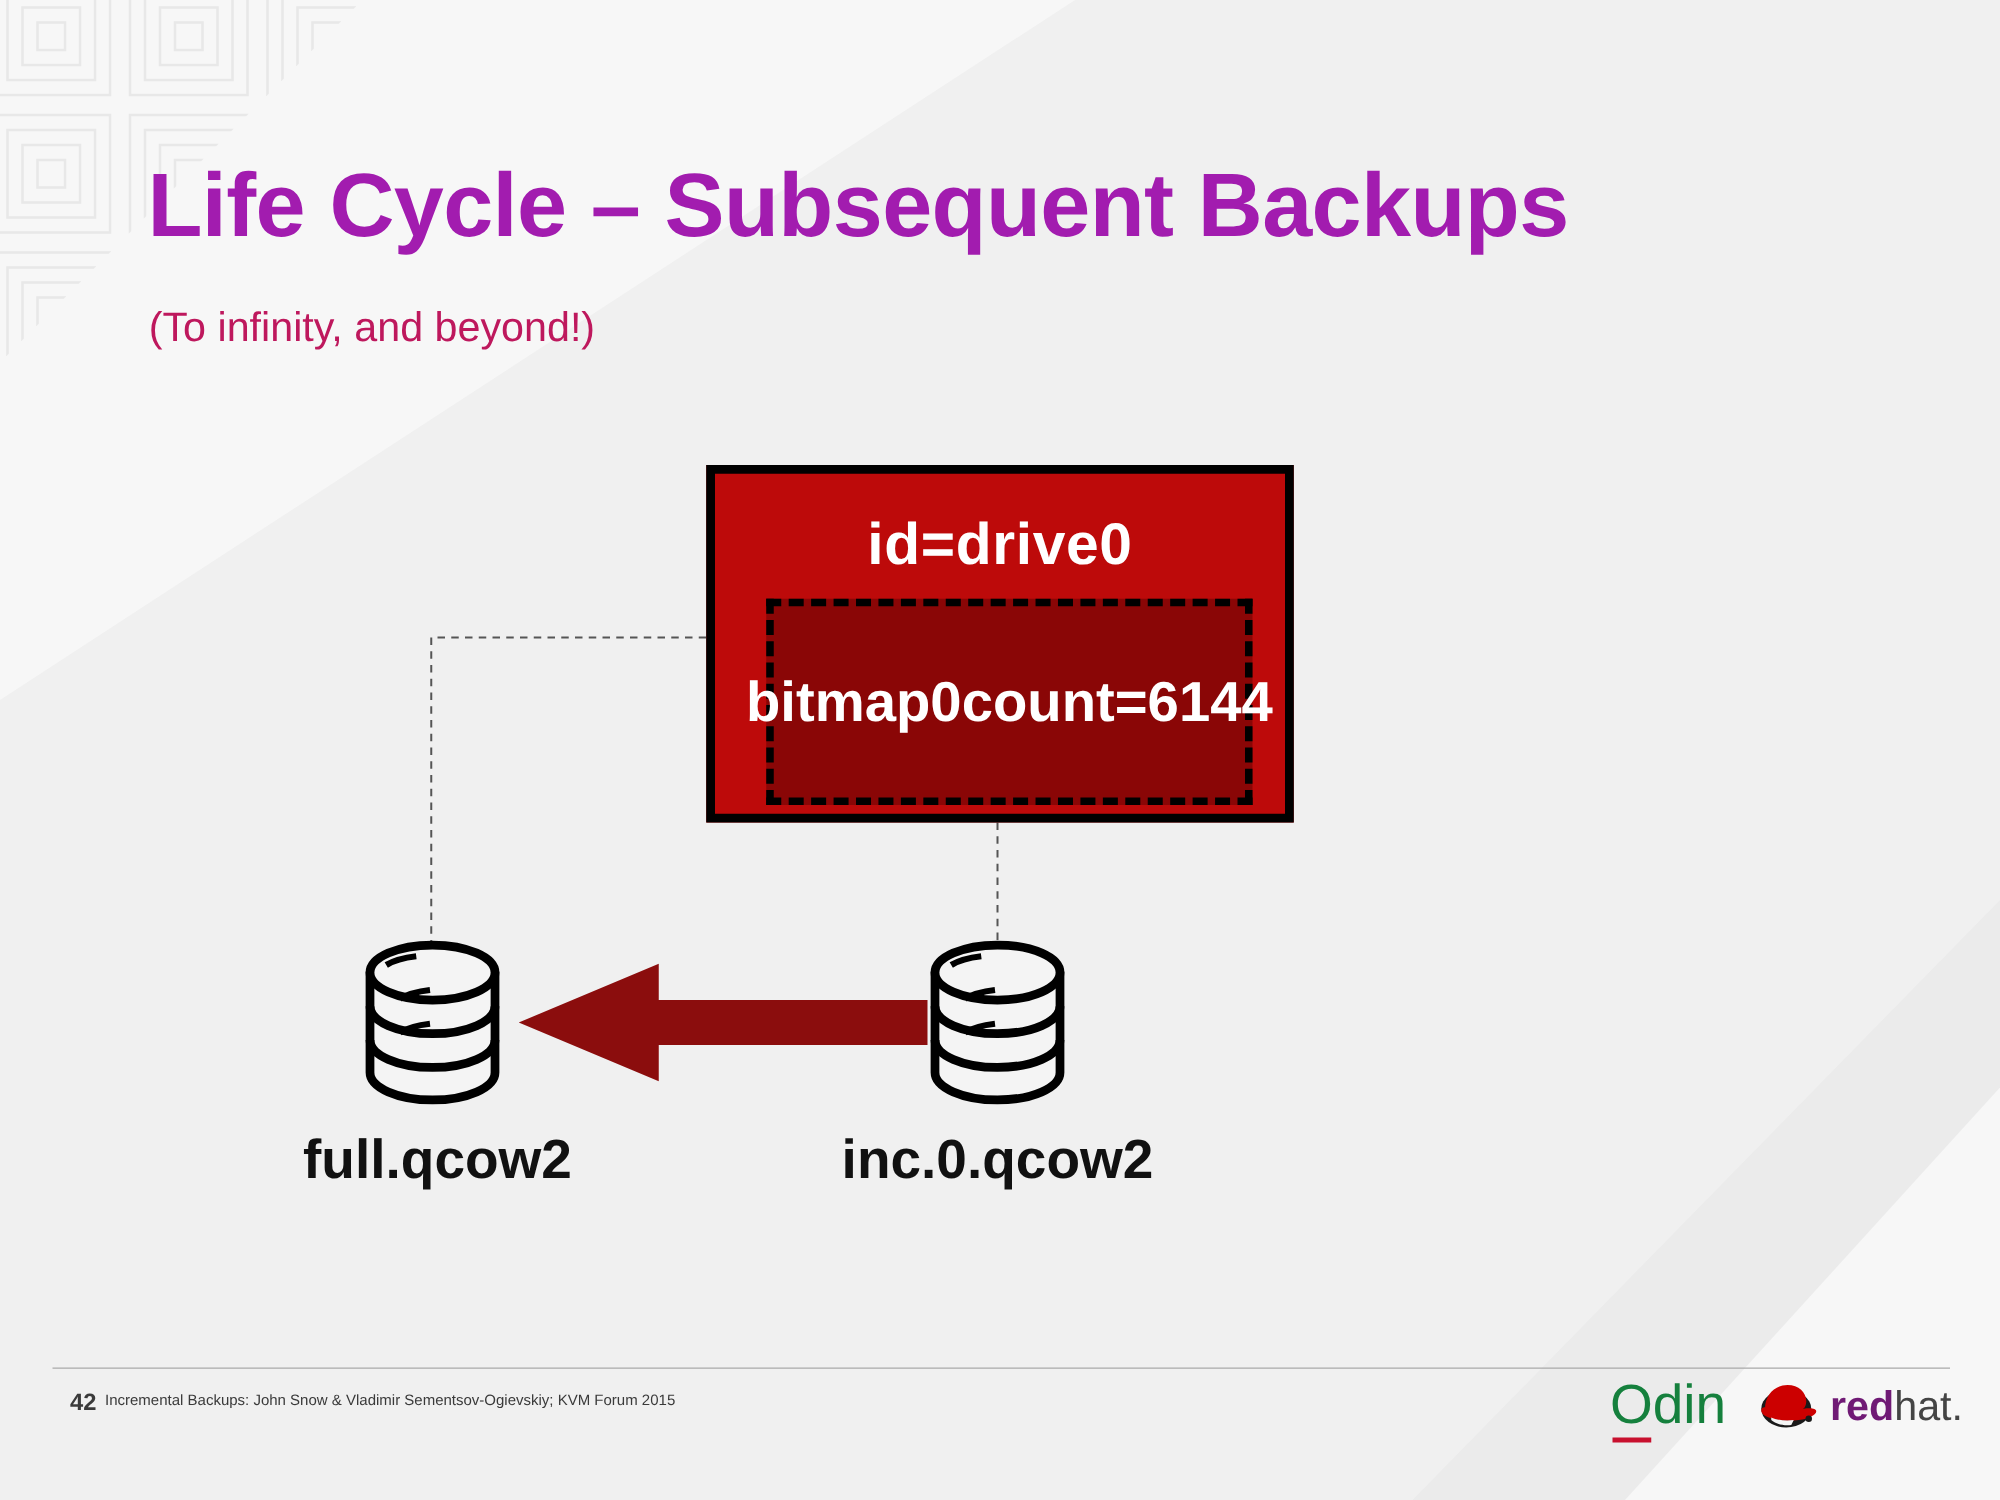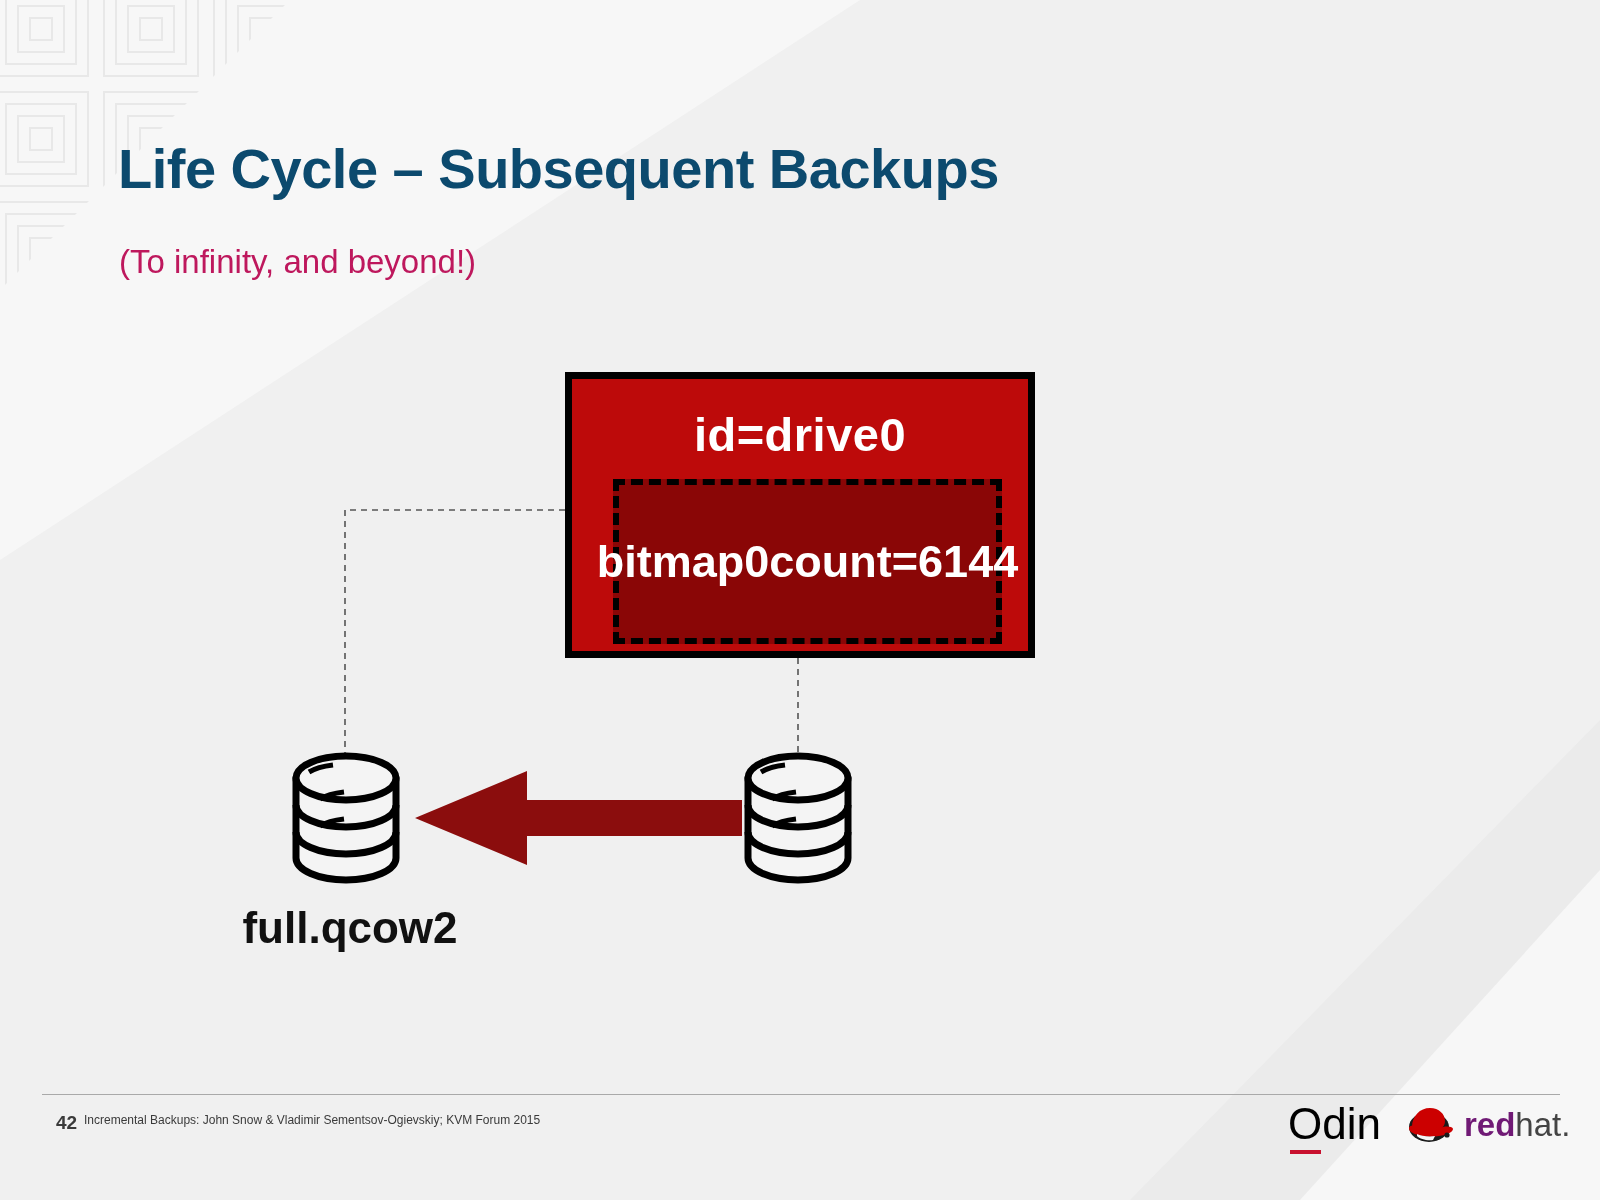--- a/index.html
+++ b/index.html
@@ -40,22 +40,22 @@
     clip-path:polygon(100% 0, 100% 100%, 0 100%);
   }
   .bg-band-b {
     position:absolute; right:0; bottom:0; width:300px; height:330px;
     background:#f7f7f7;
     clip-path:polygon(100% 0, 100% 100%, 0 100%);
   }
 
   
   .title {
-    position:absolute; left:118px; top:136px;
-    font-size:56px; font-weight:700; color:#0c4a6e;
+    position:absolute; left:118px; top:124px;
+    font-size:72px; font-weight:700; color:#a21caf;
     letter-spacing:-0.5px; white-space:nowrap;
     font-stretch:condensed;
     z-index:6;
   }
   .subtitle {
     position:absolute; left:119px; top:243px;
     font-size:33px; font-weight:400; color:#be185d;
     white-space:nowrap; z-index:6;
   }
 
@@ -108,21 +108,21 @@
     position:absolute; left:84px; top:1113px;
     font-size:12px; font-weight:400; color:#3a3a3a;
     white-space:nowrap; z-index:6;
   }
 
   .logo-odin {
     position:absolute; left:1288px; top:1102px;
     z-index:6; width:108px; height:56px;
   }
   .logo-odin .odin-word {
-    font-size:44px; font-weight:400; color:#000000;
+    font-size:44px; font-weight:400; color:#15803d;
     letter-spacing:0px; line-height:1; font-stretch:normal;
   }
   .logo-odin .odin-underline {
     position:absolute; left:2px; top:48px; width:31px; height:4px;
     background:#c8102e;
   }
   .logo-redhat {
     position:absolute; left:1403px; top:1105px;
     z-index:6; display:flex; align-items:center; gap:7px;
   }
@@ -239,20 +239,21 @@
 
   <div class="drive-box">
     <div class="drive-title">id=drive0</div>
     <div class="bitmap-box">
       <div class="bitmap-line">bitmap0</div>
       <div class="bitmap-line">count=6144</div>
     </div>
   </div>
 
   <div class="disk-label full">full.qcow2</div>
+  <div class="disk-label inc">inc.0.qcow2</div>
 
   <div class="footer-rule"></div>
   <div class="page-number">42</div>
   <div class="footer-text">Incremental Backups: John Snow &amp; Vladimir Sementsov-Ogievskiy; KVM Forum 2015</div>
 
   <div class="logo-odin">
     <div class="odin-word">Odin</div>
     <div class="odin-underline"></div>
   </div>
 

